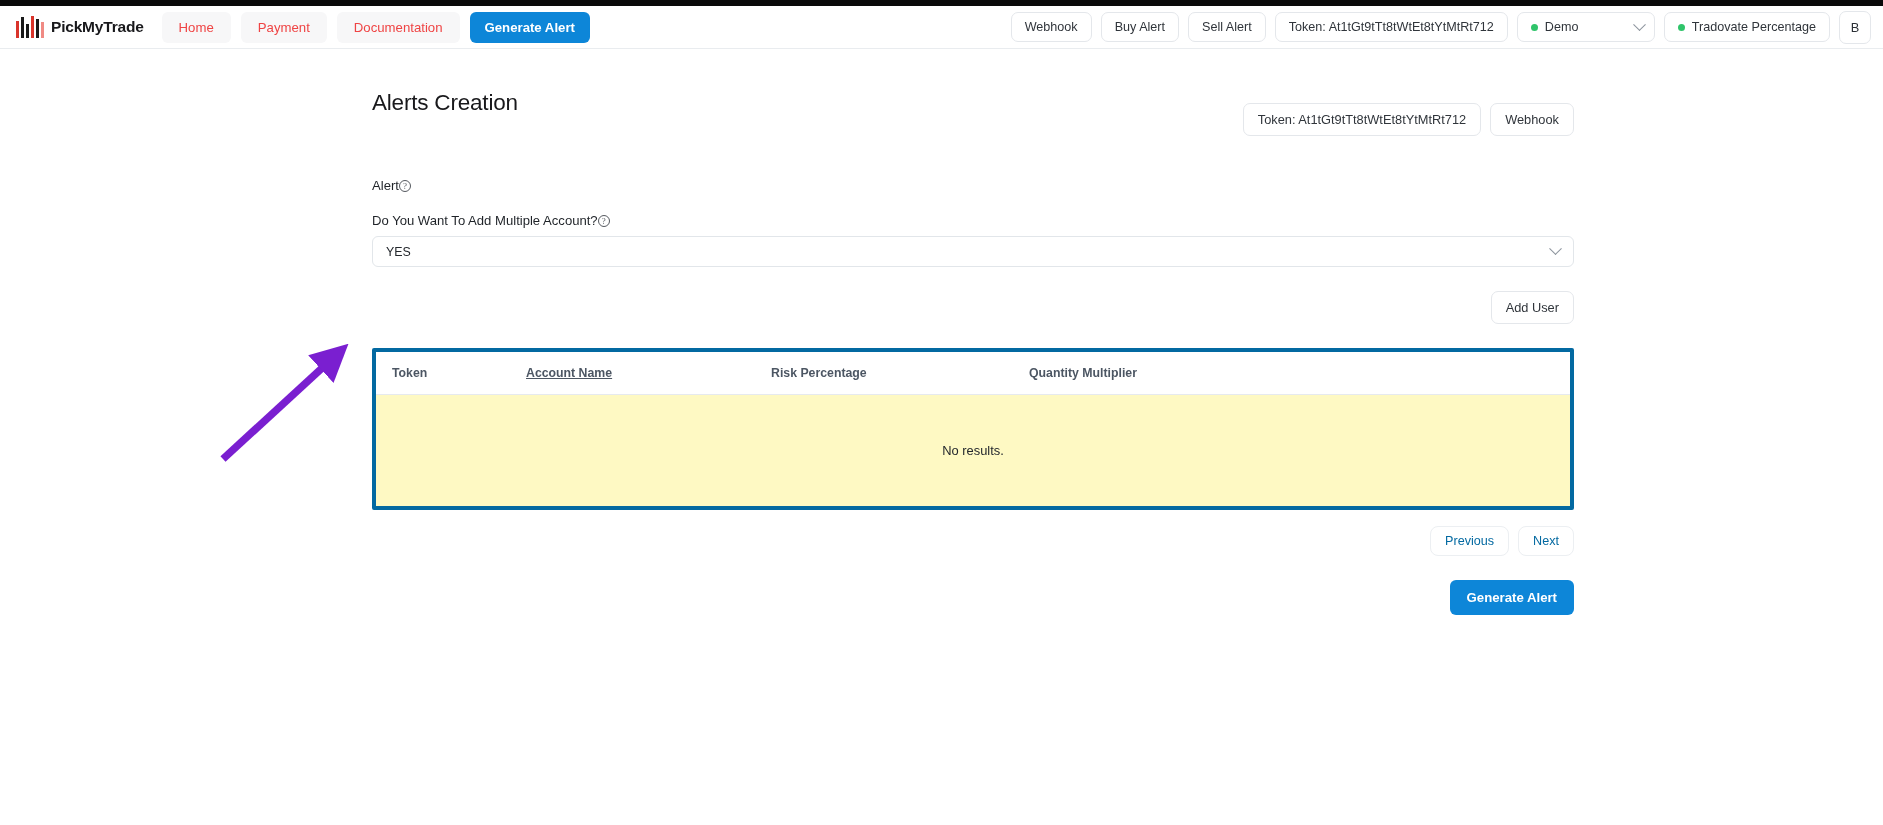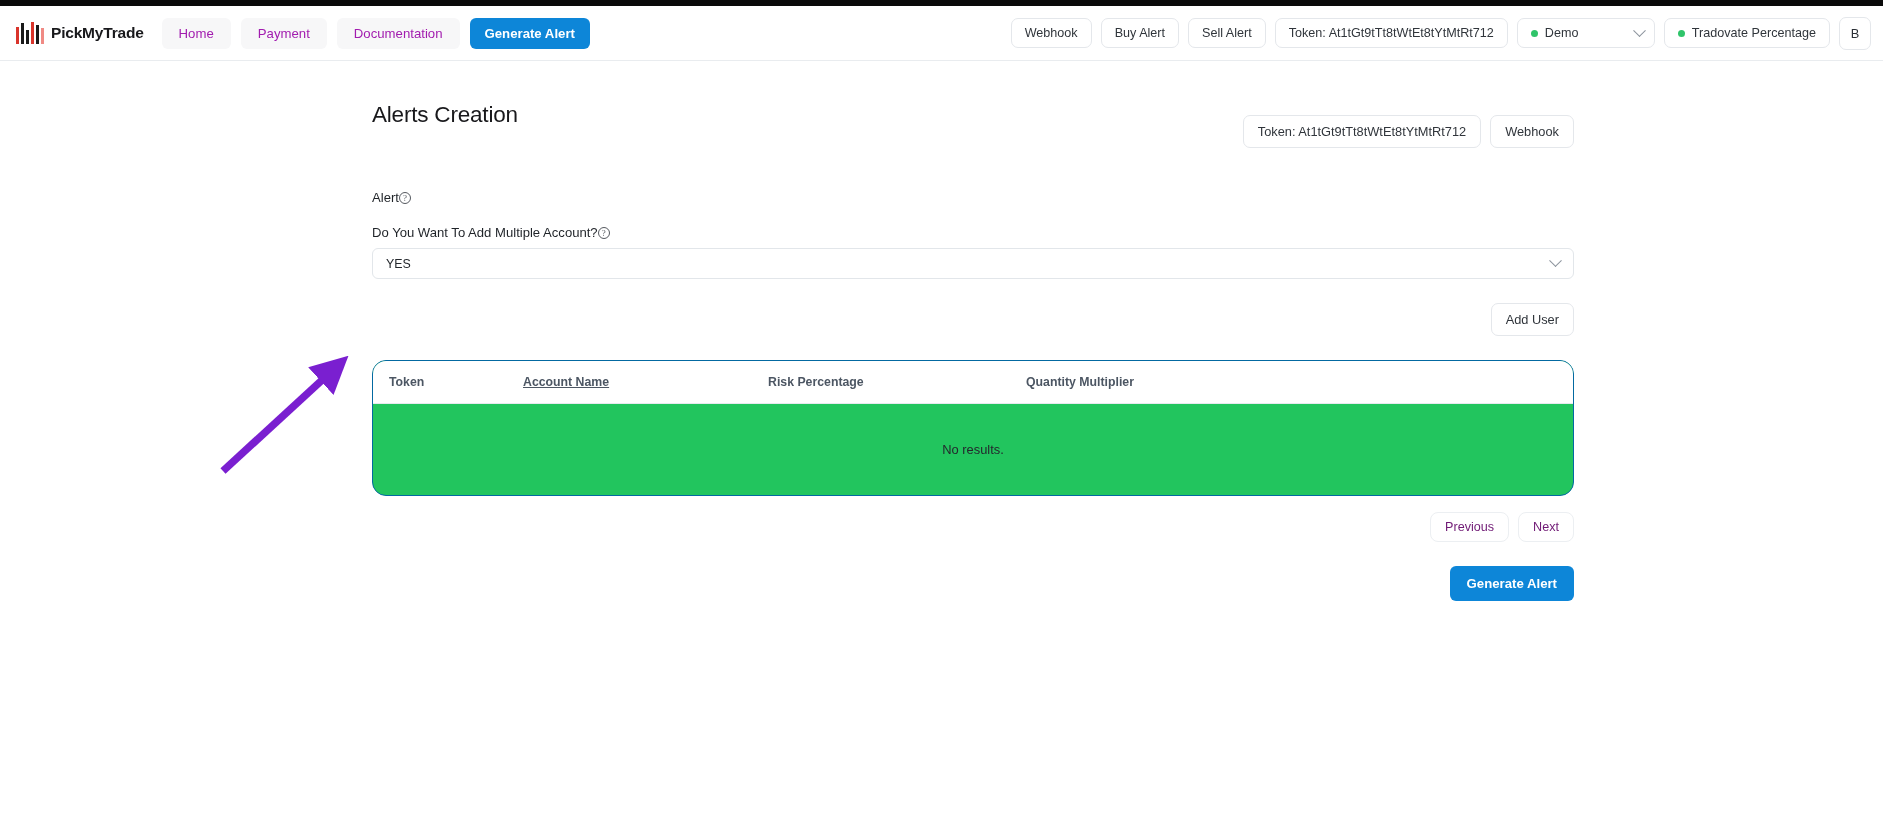--- a/index.html
+++ b/index.html
@@ -13,21 +13,21 @@
 
   
   .top-strip {
     height: 6px;
     width: 100%;
     background: #0a0a0a;
   }
 
   
   .navbar {
-    height: 55px;
+    height: 43px;
     width: 100%;
     background: #ffffff;
     border-bottom: 1px solid #e9ecef;
     display: flex;
     align-items: center;
     padding: 0 12px 0 16px;
     gap: 0px;
   }
   .brand {
     display: flex;
@@ -52,21 +52,21 @@
   .brand-text {
     font-size: 15.5px;
     font-weight: bold;
     color: #18181b;
     letter-spacing: -0.2px;
   }
 
   .nav-left { display: flex; align-items: center; gap: 10px; }
   .nav-btn {
     font-size: 13.2px;
-    color: #a21caf;
+    color: #ef4444;
     background: #f7f7f8;
     border: none;
     border-radius: 6px;
     padding: 8px 17px;
     cursor: pointer;
     white-space: nowrap;
     font-family: "Liberation Sans", sans-serif;
   }
   .nav-btn.primary {
     background: #0d86d8;
@@ -197,50 +197,50 @@
     cursor: pointer;
     justify-content: space-between;
   }
   .field-block { margin-bottom: 20px; }
 
   .row-right { display: flex; justify-content: flex-end; margin-top: 24px; }
 
   
   .table-card {
     margin-top: 24px;
-    border: 1px solid #0369a1;
-    border-radius: 14px;
+    border: 4px solid #0369a1;
+    border-radius: 2px;
     overflow: hidden;
-    background: #22c55e;
+    background: #fef9c3;
   }
   table { width: 100%; border-collapse: collapse; }
   thead th {
     text-align: left;
     font-size: 12.3px;
     font-weight: bold;
     color: #4c5663;
     padding: 14px 0 14px 0;
     border-bottom: 1px solid #e6eaef;
     background: #ffffff;
   }
   thead th:nth-child(1) { padding-left: 16px; width: 150px; }
   thead th:nth-child(2) { width: 245px; text-decoration: underline; }
   thead th:nth-child(3) { width: 258px; }
   thead th:nth-child(4) { width: auto; }
   tbody td {
     text-align: center;
     font-size: 12.9px;
     color: #24282d;
-    padding: 38px 0;
+    padding: 48px 0;
   }
 
   .pager { display: flex; justify-content: flex-end; gap: 9px; margin-top: 16px; }
   .pager-btn {
     font-size: 12.6px;
-    color: #701a75;
+    color: #0369a1;
     background: #ffffff;
     border: 1px solid #eceff2;
     border-radius: 8px;
     padding: 7px 14px;
     cursor: pointer;
     font-family: "Liberation Sans", sans-serif;
   }
 
   .submit-row { display: flex; justify-content: flex-end; margin-top: 24px; }
   .primary-btn {

